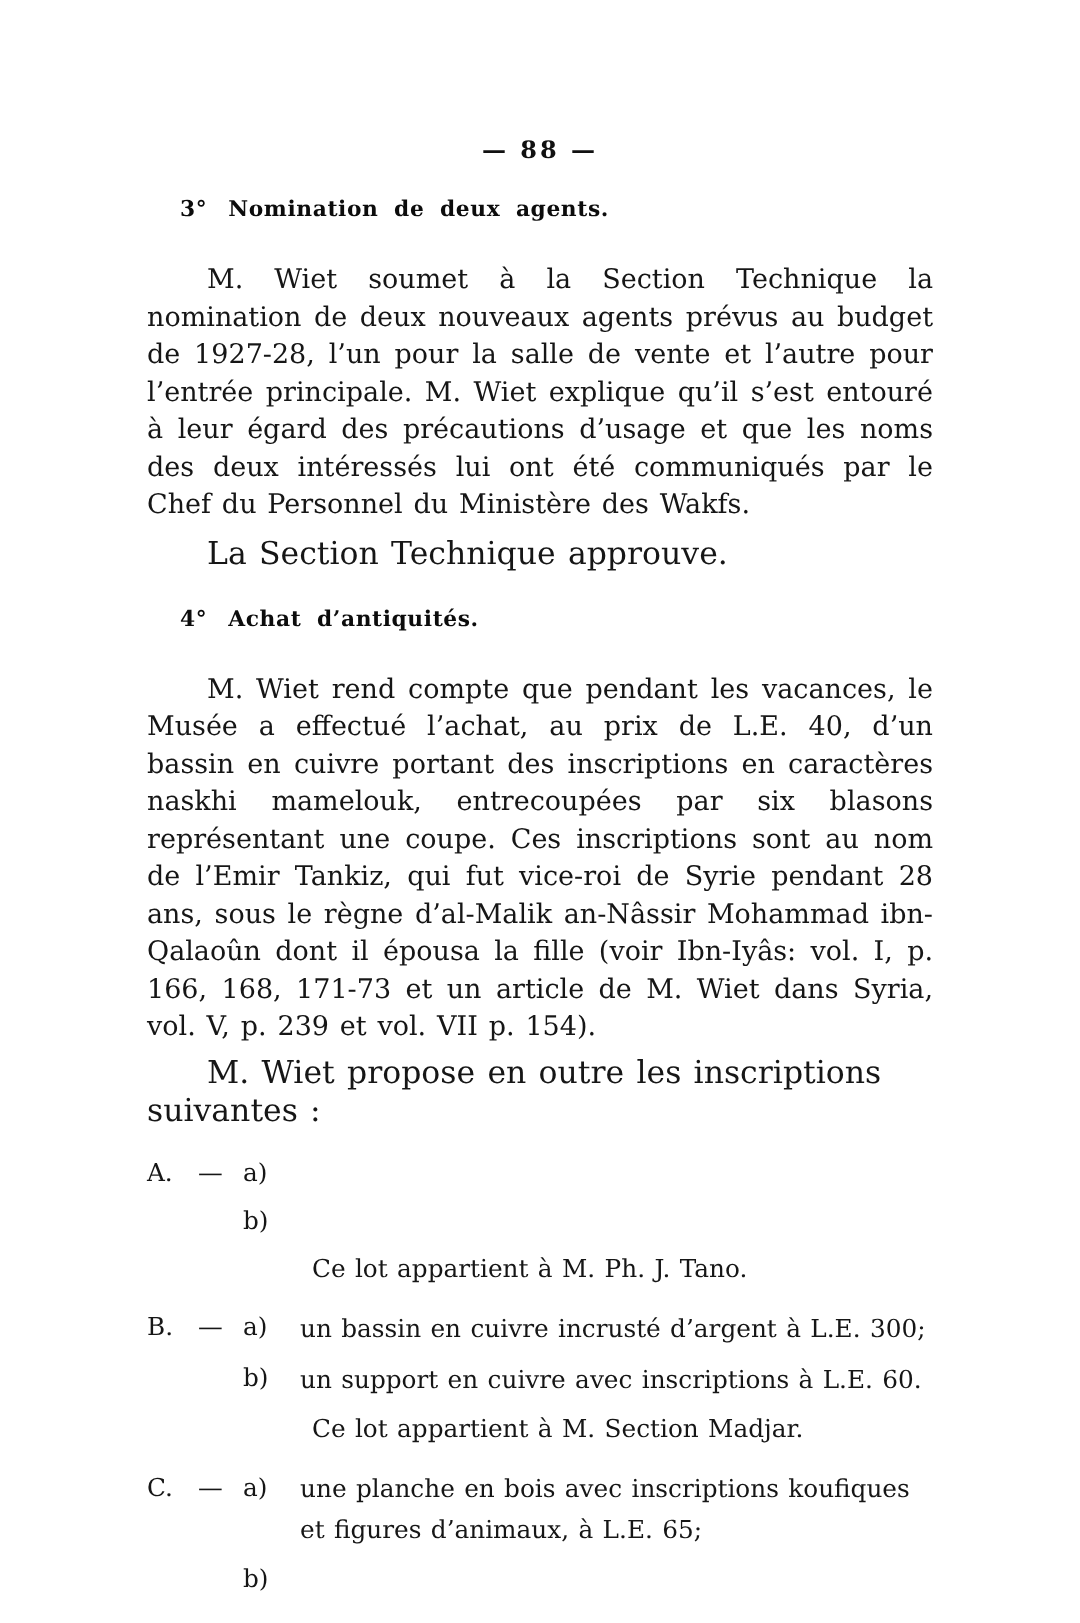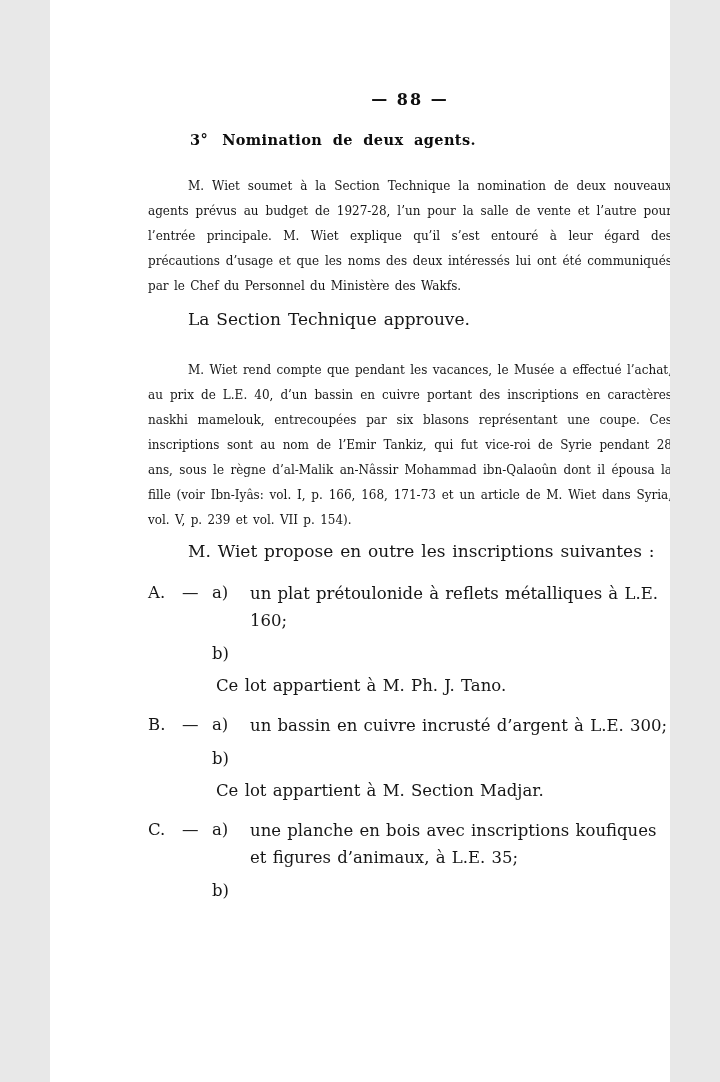--- a/index.html
+++ b/index.html
@@ -1,76 +1,78 @@
 <!DOCTYPE html>
 <html><head>
 <meta charset="utf-8">
 <style>
   html,body{margin:0;padding:0;background:#e8e8e8;}
   .page{
-    width:620px;height:1082px;background:#ffffff;position:relative;
+    width:720px;height:1082px;background:#ffffff;position:relative;
     margin:0 auto;overflow:hidden;
     font-family:"DejaVu Serif", serif;color:#161616;
   }
   .content{position:absolute;left:98px;top:0;width:524px;}
   .folio{
     margin-top:90px;text-align:center;font-weight:bold;
     font-size:16px;letter-spacing:2px;color:#111;
   }
   .section-heading{
-    margin-top:22px;margin-left:42px;font-weight:bold;font-size:14.5px;
+    margin-top:22px;margin-left:22px;font-weight:bold;font-size:14.5px;
     letter-spacing:0.4px;word-spacing:5px;color:#0c0c0c;
   }
   .section-heading .sec-num{margin-right:14px;}
   .body-par{
-    margin:26px 0 0 0;font-size:12px;line-height:25px;text-align:justify;
+    margin:26px 0 0 0;font-size:18px;line-height:25px;text-align:justify;
     text-indent:40px;word-spacing:1.5px;
   }
-  .single-line{margin:0;font-size:17px;line-height:25px;word-spacing:1.5px;}
+  .single-line{margin:0;font-size:21px;line-height:25px;word-spacing:1.5px;}
   .approve{margin-top:8px;text-indent:40px;}
   .propose{margin-top:6px;text-indent:40px;}
   .lot{margin-top:16px;font-size:16.5px;line-height:25px;word-spacing:1px;}
   .lot + .lot{margin-top:14px;}
   .lot-row{display:flex;margin-bottom:7px;}
   .lot-label{flex:0 0 102px;display:flex;}
   .ll-letter{width:34px;}
   .ll-dash{width:30px;}
   .ll-marker{width:38px;}
   .lot-text{flex:1;line-height:27px;}
-  .lot-owner{margin:0 0 0 68px;line-height:25px;}
+  .lot-owner{margin:0 0 0 110px;line-height:25px;}
 </style>
 </head>
 <body>
 
 <div class="page">
   <div class="content">
 
     <div class="folio">— 88 —</div>
 
     <div class="section-heading">
       <span class="sec-num">3°</span><span>Nomination de deux agents.</span>
     </div>
 
     <p class="body-par">M. Wiet soumet à la Section Technique la nomination de deux nouveaux agents prévus au budget de 1927-28, l’un pour la salle de vente et l’autre pour l’entrée principale. M. Wiet explique qu’il s’est entouré à leur égard des précautions d’usage et que les noms des deux intéressés lui ont été communiqués par le Chef du Personnel du Ministère des Wakfs.</p>
 
     <p class="single-line approve">La Section Technique approuve.</p>
 
+    <div class="section-heading">
+      <span class="sec-num">4°</span><span>Achat d’antiquités.</span>
+    </div>
 
     <p class="body-par">M. Wiet rend compte que pendant les vacances, le Musée a effectué l’achat, au prix de L.E. 40, d’un bassin en cuivre portant des inscriptions en caractères naskhi mamelouk, entrecoupées par six blasons représentant une coupe. Ces inscriptions sont au nom de l’Emir Tankiz, qui fut vice-roi de Syrie pendant 28 ans, sous le règne d’al-Malik an-Nâssir Mohammad ibn-Qalaoûn dont il épousa la fille (voir Ibn-Iyâs: vol. I, p. 166, 168, 171-73 et un article de M. Wiet dans Syria, vol. V, p. 239 et vol. VII p. 154).</p>
 
     <p class="single-line propose">M. Wiet propose en outre les inscriptions suivantes :</p>
 
     <div class="lot">
       <div class="lot-row">
         <span class="lot-label">
           <span class="ll-letter">A.</span>
           <span class="ll-dash">—</span>
           <span class="ll-marker">a)</span>
         </span>
-        <span class="lot-text">un plat prétoulonide à reflets métalliques à L.E. 160;</span>
       </div>
       <div class="lot-row">
         <span class="lot-label">
           <span class="ll-letter"></span>
           <span class="ll-dash"></span>
           <span class="ll-marker">b)</span>
         </span>
       </div>
       <p class="lot-owner">Ce lot appartient à M. Ph. J. Tano.</p>
     </div>
@@ -83,32 +85,33 @@
           <span class="ll-marker">a)</span>
         </span>
         <span class="lot-text">un bassin en cuivre incrusté d’argent à L.E. 300;</span>
       </div>
       <div class="lot-row">
         <span class="lot-label">
           <span class="ll-letter"></span>
           <span class="ll-dash"></span>
           <span class="ll-marker">b)</span>
         </span>
+        <span class="lot-text">un support en cuivre avec inscriptions à L.E. 60.</span>
       </div>
       <p class="lot-owner">Ce lot appartient à M. Section Madjar.</p>
     </div>
 
     <div class="lot">
       <div class="lot-row">
         <span class="lot-label">
           <span class="ll-letter">C.</span>
           <span class="ll-dash">—</span>
           <span class="ll-marker">a)</span>
         </span>
-        <span class="lot-text">une planche en bois avec inscriptions koufiques et figures d’animaux, à L.E. 35;</span>
+        <span class="lot-text">une planche en bois avec inscriptions koufiques et figures d’animaux, à L.E. 65;</span>
       </div>
       <div class="lot-row">
         <span class="lot-label">
           <span class="ll-letter"></span>
           <span class="ll-dash"></span>
           <span class="ll-marker">b)</span>
         </span>
       </div>
 
     </div>

